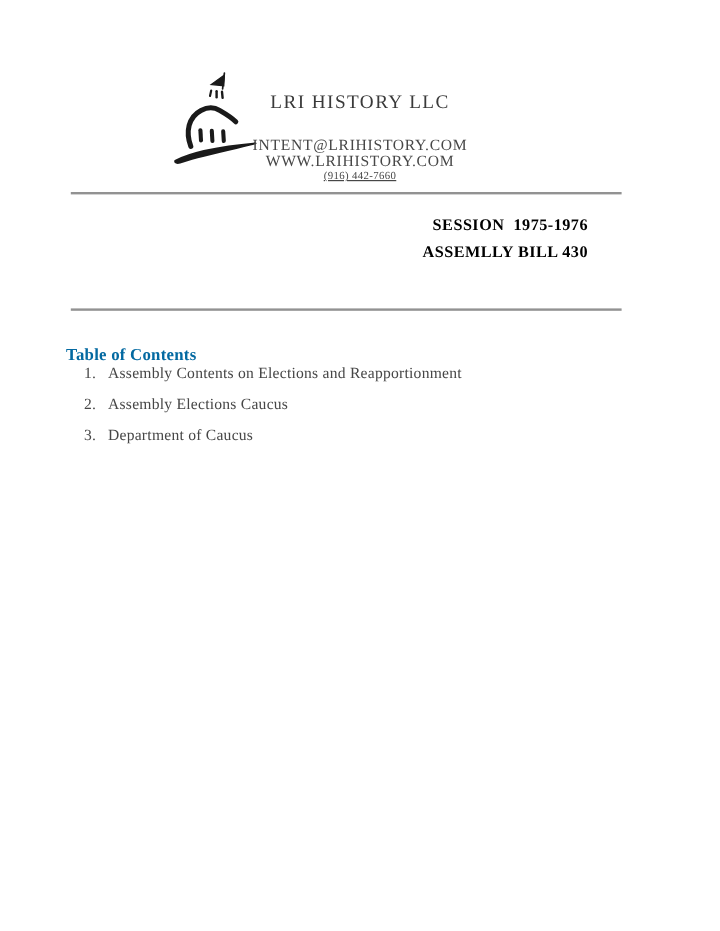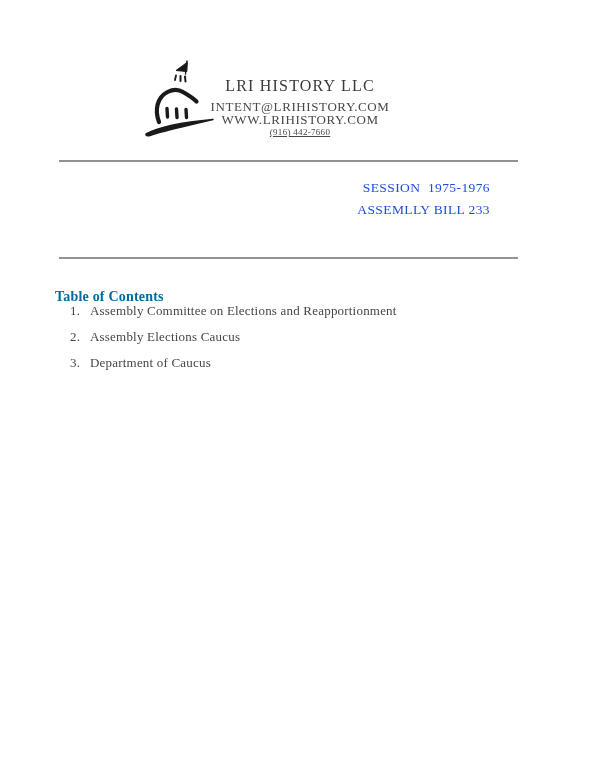--- a/index.html
+++ b/index.html
@@ -29,21 +29,21 @@
     top: 76px;
     width: 284px;
     text-align: center;
     color: #3f3f3f;
   }
   .company-name {
     font-size: 16px;
     letter-spacing: 1.2px;
     color: #3a3a3a;
     line-height: 19px;
-    margin-bottom: 5px;
+    margin-bottom: 19px;
     white-space: nowrap;
   }
   .contact-line {
     font-size: 13px;
     letter-spacing: 0.6px;
     color: #474747;
     line-height: 13px;
     white-space: nowrap;
   }
   .contact-line.phone {
@@ -62,23 +62,23 @@
   }
   .rule-top { top: 160px; }
   .rule-bottom { top: 257px; }
 
   
   .session-block {
     position: absolute;
     top: 177px;
     right: 110px;
     text-align: right;
-    font-weight: normal;
+    font-weight: bold;
     font-size: 13.5px;
-    color: #1d4ed8;
+    color: #000000;
     line-height: 22px;
     letter-spacing: 0.4px;
   }
   .session-line { white-space: pre; }
 
   
   .toc-title {
     position: absolute;
     left: 55px;
     top: 273px;
@@ -139,29 +139,29 @@
     <div class="contact-line">INTENT@LRIHISTORY.COM</div>
     <div class="contact-line">WWW.LRIHISTORY.COM</div>
     <div class="contact-line phone">(916) 442-7660</div>
   </div>
 
   <div class="rule rule-top"></div>
   <div class="rule rule-bottom"></div>
 
   <div class="session-block">
     <div class="session-line">SESSION  1975-1976</div>
-    <div class="session-line">ASSEMLLY BILL 233</div>
+    <div class="session-line">ASSEMLLY BILL 430</div>
   </div>
 
   <div class="toc-title">Table of Contents</div>
 
   <div class="toc-list">
     <div class="toc-item">
       <span class="toc-num">1.</span>
-      <span class="toc-label">Assembly Committee on Elections and Reapportionment</span>
+      <span class="toc-label">Assembly Contents on Elections and Reapportionment</span>
     </div>
     <div class="toc-item">
       <span class="toc-num">2.</span>
       <span class="toc-label">Assembly Elections Caucus</span>
     </div>
     <div class="toc-item">
       <span class="toc-num">3.</span>
       <span class="toc-label">Department of Caucus</span>
     </div>
   </div>

